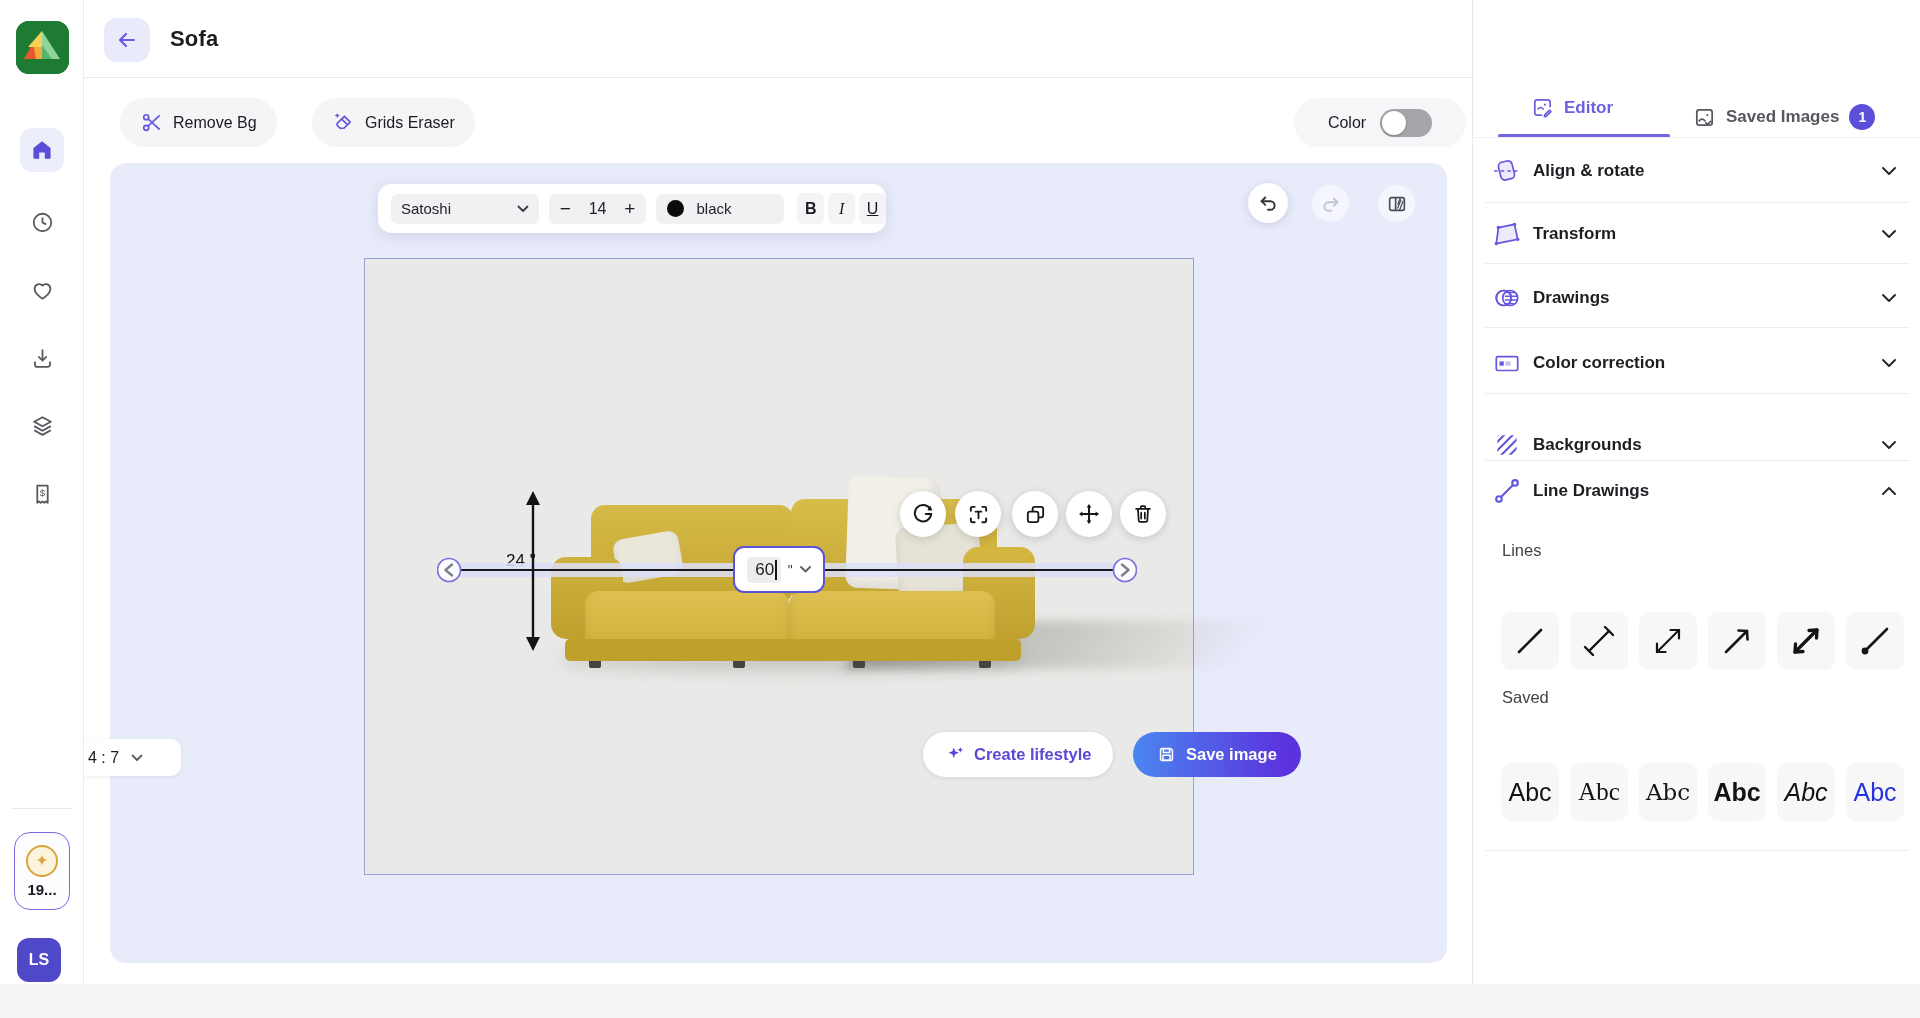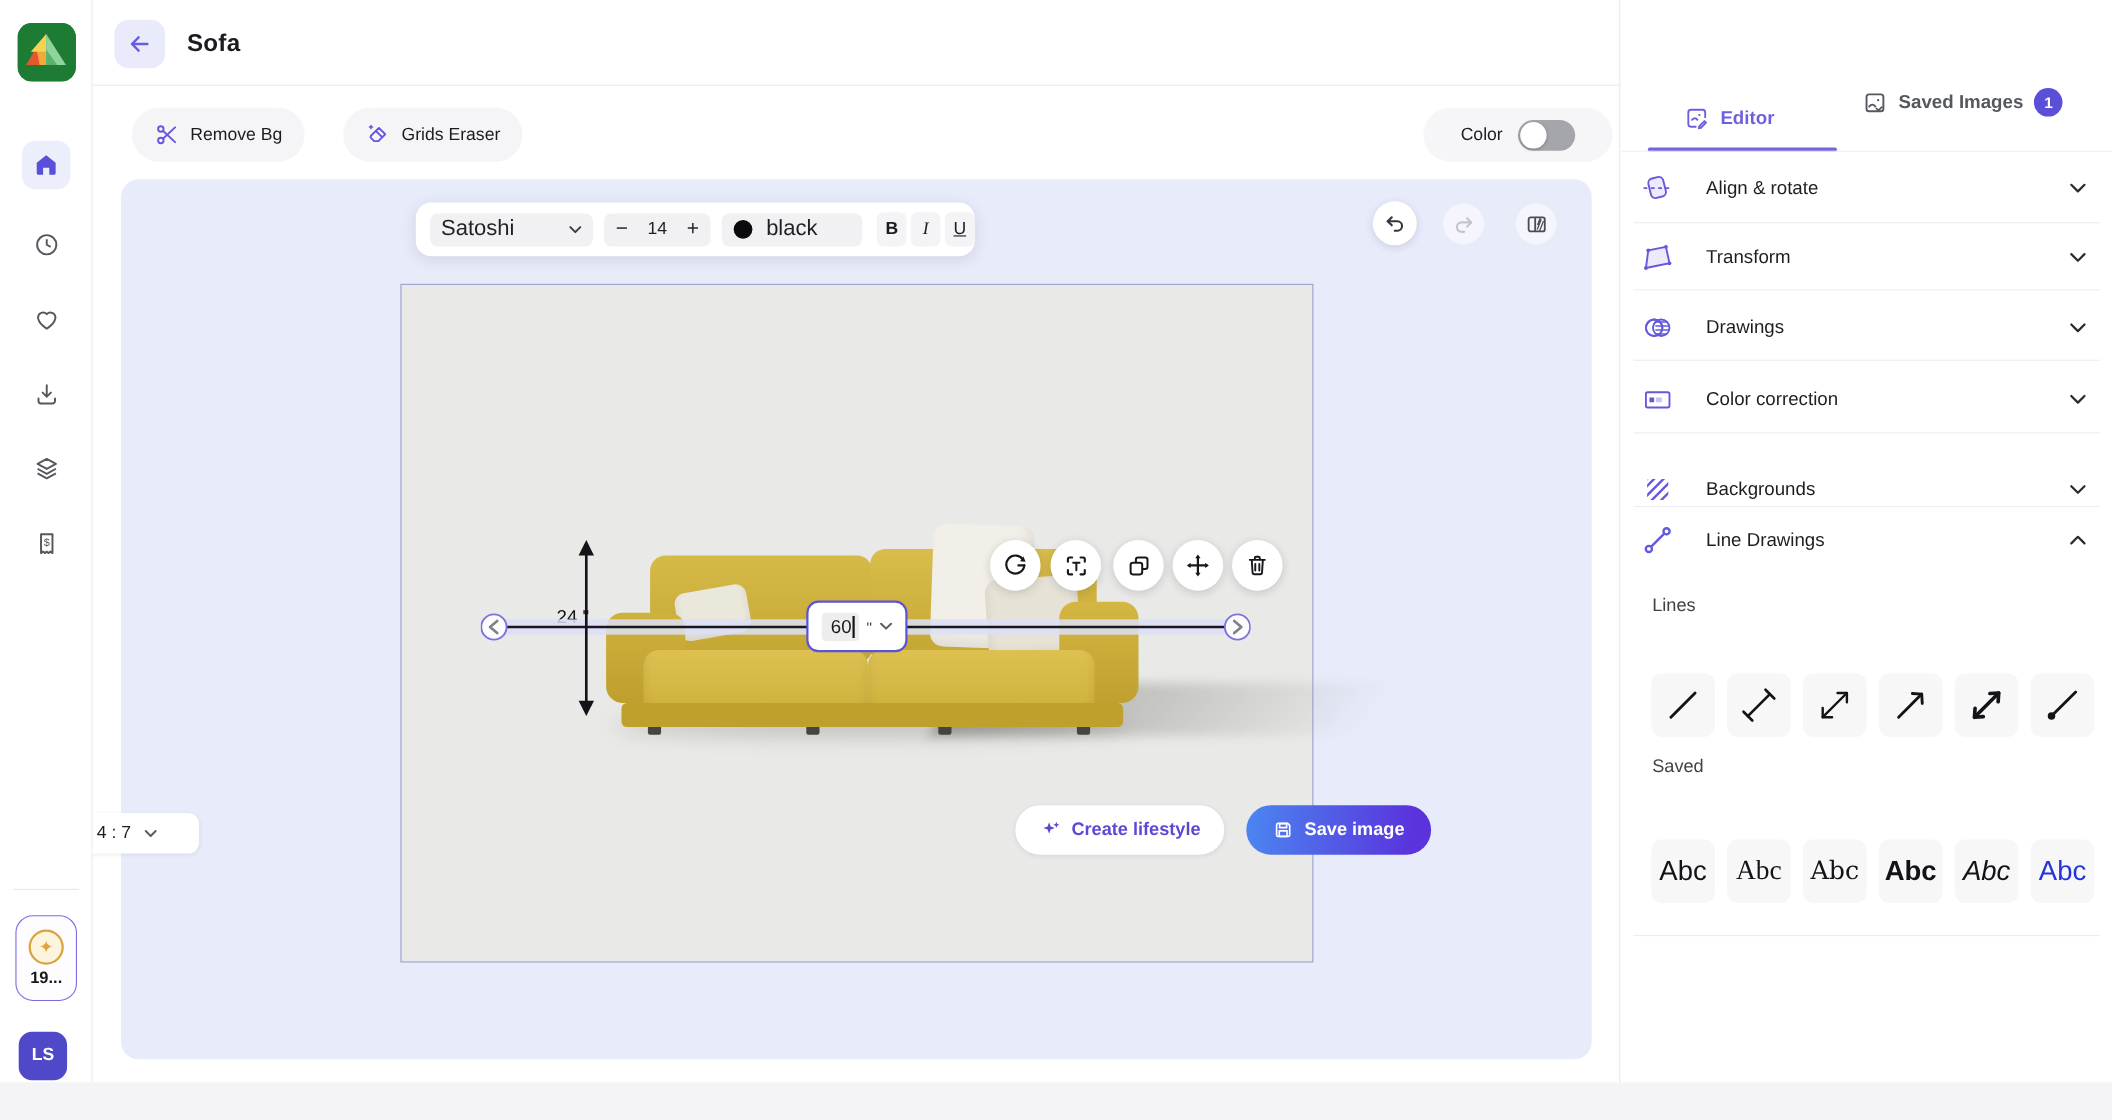--- a/index.html
+++ b/index.html
@@ -35,21 +35,21 @@
   .toggle { width:52px; height:28px; border-radius:14px; background:#a5a6ab; position:relative; }
   .knob { position:absolute; left:2px; top:2px; width:24px; height:24px; border-radius:50%; background:#fff; box-shadow:0 1px 3px rgba(0,0,0,.25); }
 
   
   #card { left:110px; top:163px; width:1337px; height:800px; background:#e8ebfa; border-radius:16px; }
   #image-area { left:364px; top:258px; width:830px; height:617px; background:#e9e9e7; border:1.5px solid #9aa0d2; }
 
   
   #text-toolbar { left:378px; top:184px; width:508px; height:49px; background:#fff; border-radius:14px;
                   box-shadow:0 3px 14px rgba(40,40,90,.12); z-index:12; display:flex; align-items:center; }
-  .seg { background:#f1f1f4; border-radius:7px; height:30px; display:flex; align-items:center; font-size:20px; color:#1f1f24; }
+  .seg { background:#f1f1f4; border-radius:7px; height:30px; display:flex; align-items:center; font-size:15px; color:#1f1f24; }
   #font-seg { margin-left:13px; width:148px; padding:0 10px; justify-content:space-between; }
   #size-seg { margin-left:10px; width:98px; justify-content:space-between; padding:0 11px; font-size:16px; }
   #color-seg { margin-left:10px; width:128px; gap:12px; padding:0 11px; }
   .biu { width:27px; height:31px; background:#f4f4f6; border-radius:6px; display:flex; align-items:center; justify-content:center; font-size:16px; }
   .dot { width:17px; height:17px; border-radius:50%; background:#0b0b0d; }
 
   
   .round-btn { width:40px; height:40px; border-radius:50%; display:flex; align-items:center; justify-content:center; z-index:12; }
   #undo { left:1248px; top:183px; background:#fff; box-shadow:0 2px 8px rgba(40,40,90,.14); }
   #redo { left:1312px; top:185px; background:rgba(255,255,255,.55); width:37px; height:37px; }
@@ -89,28 +89,28 @@
             display:flex; align-items:center; justify-content:center; gap:12px; font-size:16px; }
   #create-btn { left:923px; top:732px; height:45px; padding:0 22px; background:#fff; border-radius:23px; box-shadow:0 1px 5px rgba(30,30,60,.10);
                 display:flex; align-items:center; gap:8px; color:#5b49d6; font-size:16.5px; font-weight:600; }
   #save-btn { left:1133px; top:732px; height:45px; padding:0 24px; background:linear-gradient(92deg,#4b86f0,#5a33dd 90%); border-radius:23px;
               display:flex; align-items:center; gap:10px; color:#fff; font-size:16.5px; font-weight:600; }
 
   
   #panel { left:1472px; top:0; width:448px; height:1018px; background:#fff; border-left:1px solid #e9e9ec; z-index:20; }
   .tab { display:flex; align-items:center; gap:10px; font-size:17px; font-weight:600; }
   #tab-editor { left:58px; top:96px; color:#6c5fe0; }
-  #tab-saved { left:220px; top:80px; color:#55585f; }
+  #tab-saved { left:220px; top:104px; color:#55585f; }
   .badge { width:26px; height:26px; border-radius:50%; background:#5b4fd7; color:#fff; font-size:14px; font-weight:700;
            display:flex; align-items:center; justify-content:center; }
   .tab-underline { left:25px; top:134px; width:172px; height:3.5px; background:#7165e2; border-radius:2px; }
   .tab-border { left:1px; top:137px; width:447px; height:1px; background:#efeff2; }
   .acc-row { left:0; width:448px; height:42px; display:flex; align-items:center; }
   .acc-ico { margin-left:18px; width:32px; display:flex; justify-content:center; }
-  .acc-label { margin-left:28px; font-size:17px; font-weight:400; color:#1d1d22; }
+  .acc-label { margin-left:10px; font-size:17px; font-weight:700; color:#1d1d22; }
   .acc-chev { position:absolute; right:24px; }
   .p-div { left:12px; width:424px; height:1px; background:#ededf0; }
   .sub-label { left:29px; font-size:16.5px; color:#3f4246; }
   .tile { width:58px; height:58px; border-radius:10px; background:#f7f7f8; display:flex; align-items:center; justify-content:center; }
   .tiles { left:28px; display:flex; gap:11px; width:420px; overflow:hidden; }
   .abc { font-size:25px; color:#131317; }
   .abc-sans { font-family:"Liberation Sans",sans-serif; }
   .abc-serif1 { font-family:"Liberation Serif",serif; }
   .abc-serif2 { font-family:"DejaVu Serif",serif; }
   .abc-bold { font-weight:700; }

